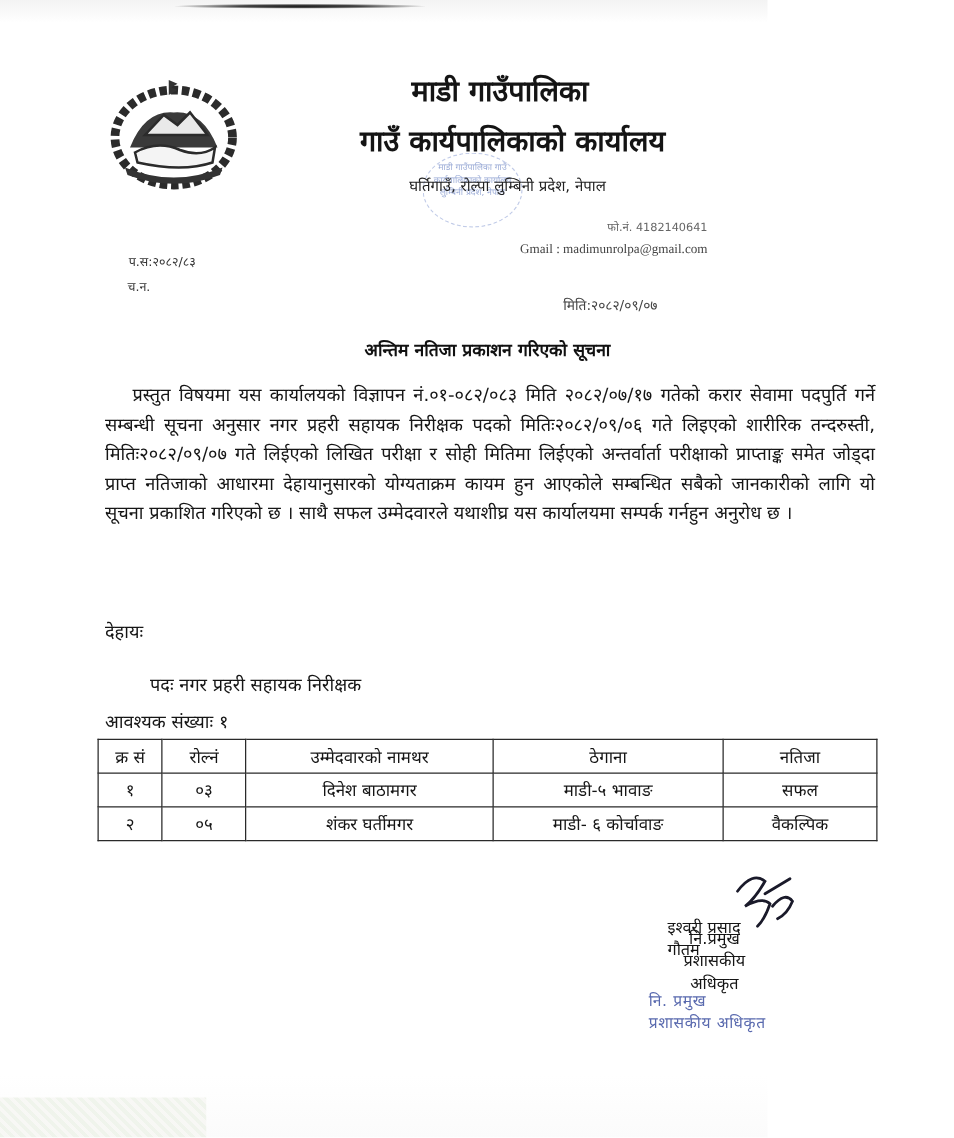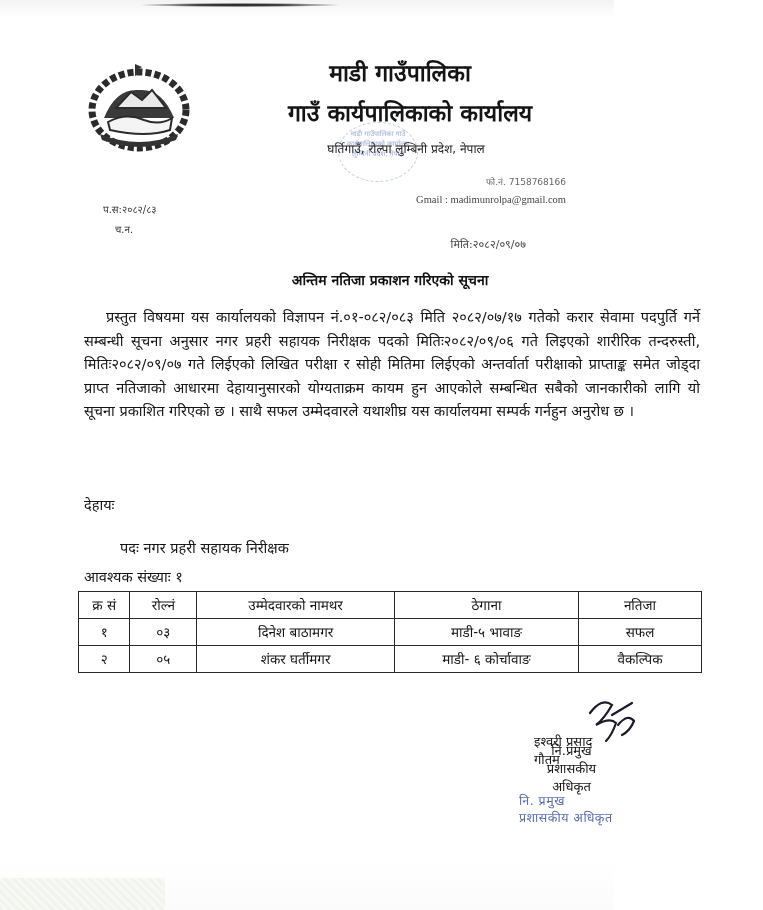--- a/index.html
+++ b/index.html
@@ -92,21 +92,21 @@
       color: #444;
     }
     .ref-no {
       position: absolute;
       left: 103px; top: 202px;
       font-size: 10px;
       color: #333;
     }
     .dispatch-no {
       position: absolute;
-      left: 115px; top: 222px;
+      left: 102px; top: 222px;
       font-size: 10px;
       color: #333;
     }
     .date {
       position: absolute;
       right: 88px; top: 236px;
       font-size: 11px;
       color: #444;
     }
     .notice-title {
@@ -207,21 +207,21 @@
     <path d="M22 62 Q40 52 58 60 Q74 66 86 58 L84 70 Q60 78 24 70 Z" fill="#f4f4f4" stroke="#2b2b2b" stroke-width="2"></path>
     <path d="M14 74 Q53 90 92 74 L90 80 Q53 94 16 80 Z" fill="#333"></path>
     <path d="M49 4 L49 16 L56 12 L51 10 L56 7 Z" fill="#333"></path>
   </svg>
 
   <div class="org-title">माडी गाउँपालिका</div>
   <div class="office-title">गाउँ कार्यपालिकाको कार्यालय</div>
   <div class="stamp">माडी गाउँपालिका गाउँ कार्यपालिकाको कार्यालय लुम्बिनी प्रदेश, नेपाल</div>
   <div class="address">घर्तिगाउँ, रोल्पा लुम्बिनी प्रदेश, नेपाल</div>
 
-  <div class="phone">फो.नं. 7158768166</div>
+  <div class="phone">फो.नं. 4182140641</div>
   <div class="email">Gmail : madimunrolpa@gmail.com</div>
 
   <div class="ref-no">प.स:२०८२/८३</div>
   <div class="dispatch-no">च.न.</div>
   <div class="date">मिति:२०८२/०९/०७</div>
 
   <div class="notice-title">अन्तिम नतिजा प्रकाशन गरिएको सूचना</div>
   <div class="body-text">प्रस्तुत विषयमा यस कार्यालयको विज्ञापन नं.०१-०८२/०८३ मिति २०८२/०७/१७ गतेको करार सेवामा पदपुर्ति गर्ने सम्बन्धी सूचना अनुसार नगर प्रहरी सहायक निरीक्षक पदको मितिः२०८२/०९/०६ गते लिइएको शारीरिक तन्दरुस्ती, मितिः२०८२/०९/०७ गते लिईएको लिखित परीक्षा र सोही मितिमा लिईएको अन्तर्वार्ता परीक्षाको प्राप्ताङ्क समेत जोड्दा प्राप्त नतिजाको आधारमा देहायानुसारको योग्यताक्रम कायम हुन आएकोले सम्बन्धित सबैको जानकारीको लागि यो सूचना प्रकाशित गरिएको छ । साथै सफल उम्मेदवारले यथाशीघ्र यस कार्यालयमा सम्पर्क गर्नहुन अनुरोध छ ।</div>
   <div class="annex-label">देहायः</div>
   <div class="post-line">पदः नगर प्रहरी सहायक निरीक्षक</div>

